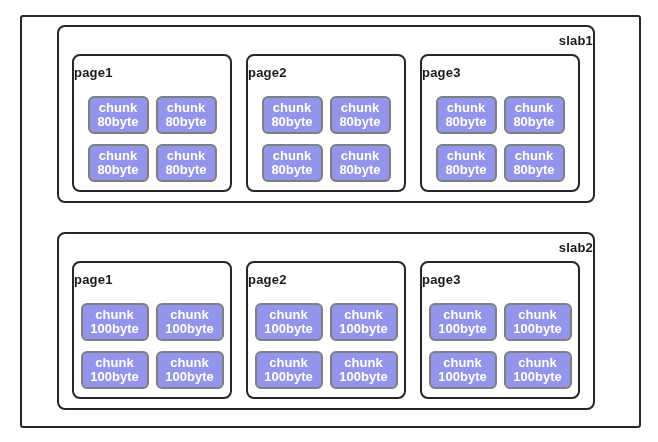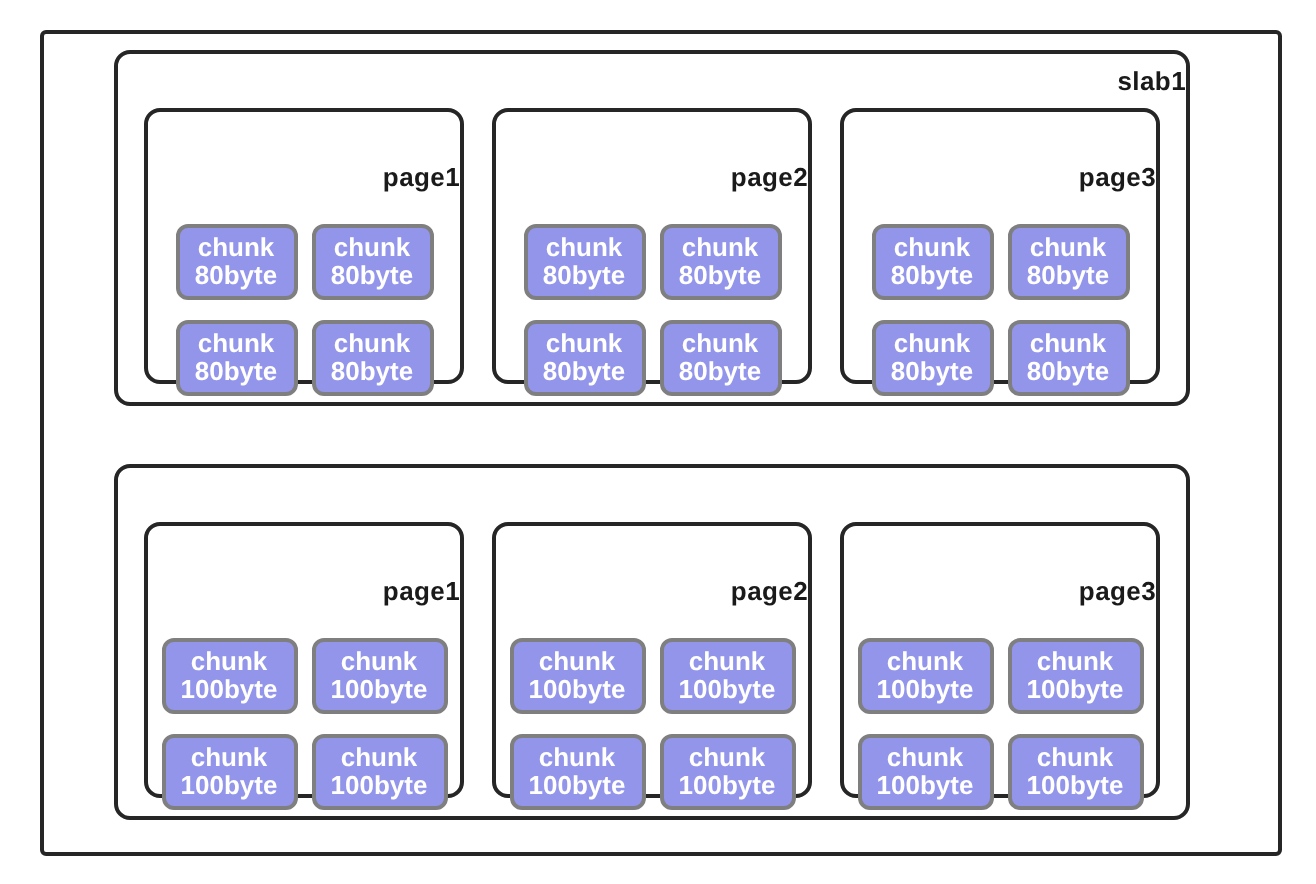--- a/index.html
+++ b/index.html
@@ -53,25 +53,25 @@
     justify-content: space-between;
   }
   .page {
     width: 156px;
     height: 134px;
     border: 2px solid var(--box-border, #262626);
     border-radius: 8px;
     background: var(--background, #ffffff);
   }
   .page-title {
-    text-align: right;
+    text-align: left;
     font-weight: bold;
     font-size: 13px;
     color: var(--title-text, #1a1a1a);
-    margin-top: 25px;
+    margin-top: 9px;
     letter-spacing: 0.2px;
   }
   .chunk-grid {
     margin-top: 16px;
     display: grid;
     grid-template-columns: auto auto;
     gap: 10px 7px;
     justify-content: center;
   }
   .chunk {
@@ -165,20 +165,21 @@
               <span>chunk</span>
               <span>80byte</span>
             </div>
           </div>
         </div>
 
       </div>
     </section>
 
     <section class="slab slab2">
+      <div class="slab-title">slab2</div>
       <div class="pages">
 
         <div class="page">
           <div class="page-title">page1</div>
           <div class="chunk-grid">
             <div class="chunk">
               <span>chunk</span>
               <span>100byte</span>
             </div>
             <div class="chunk">

